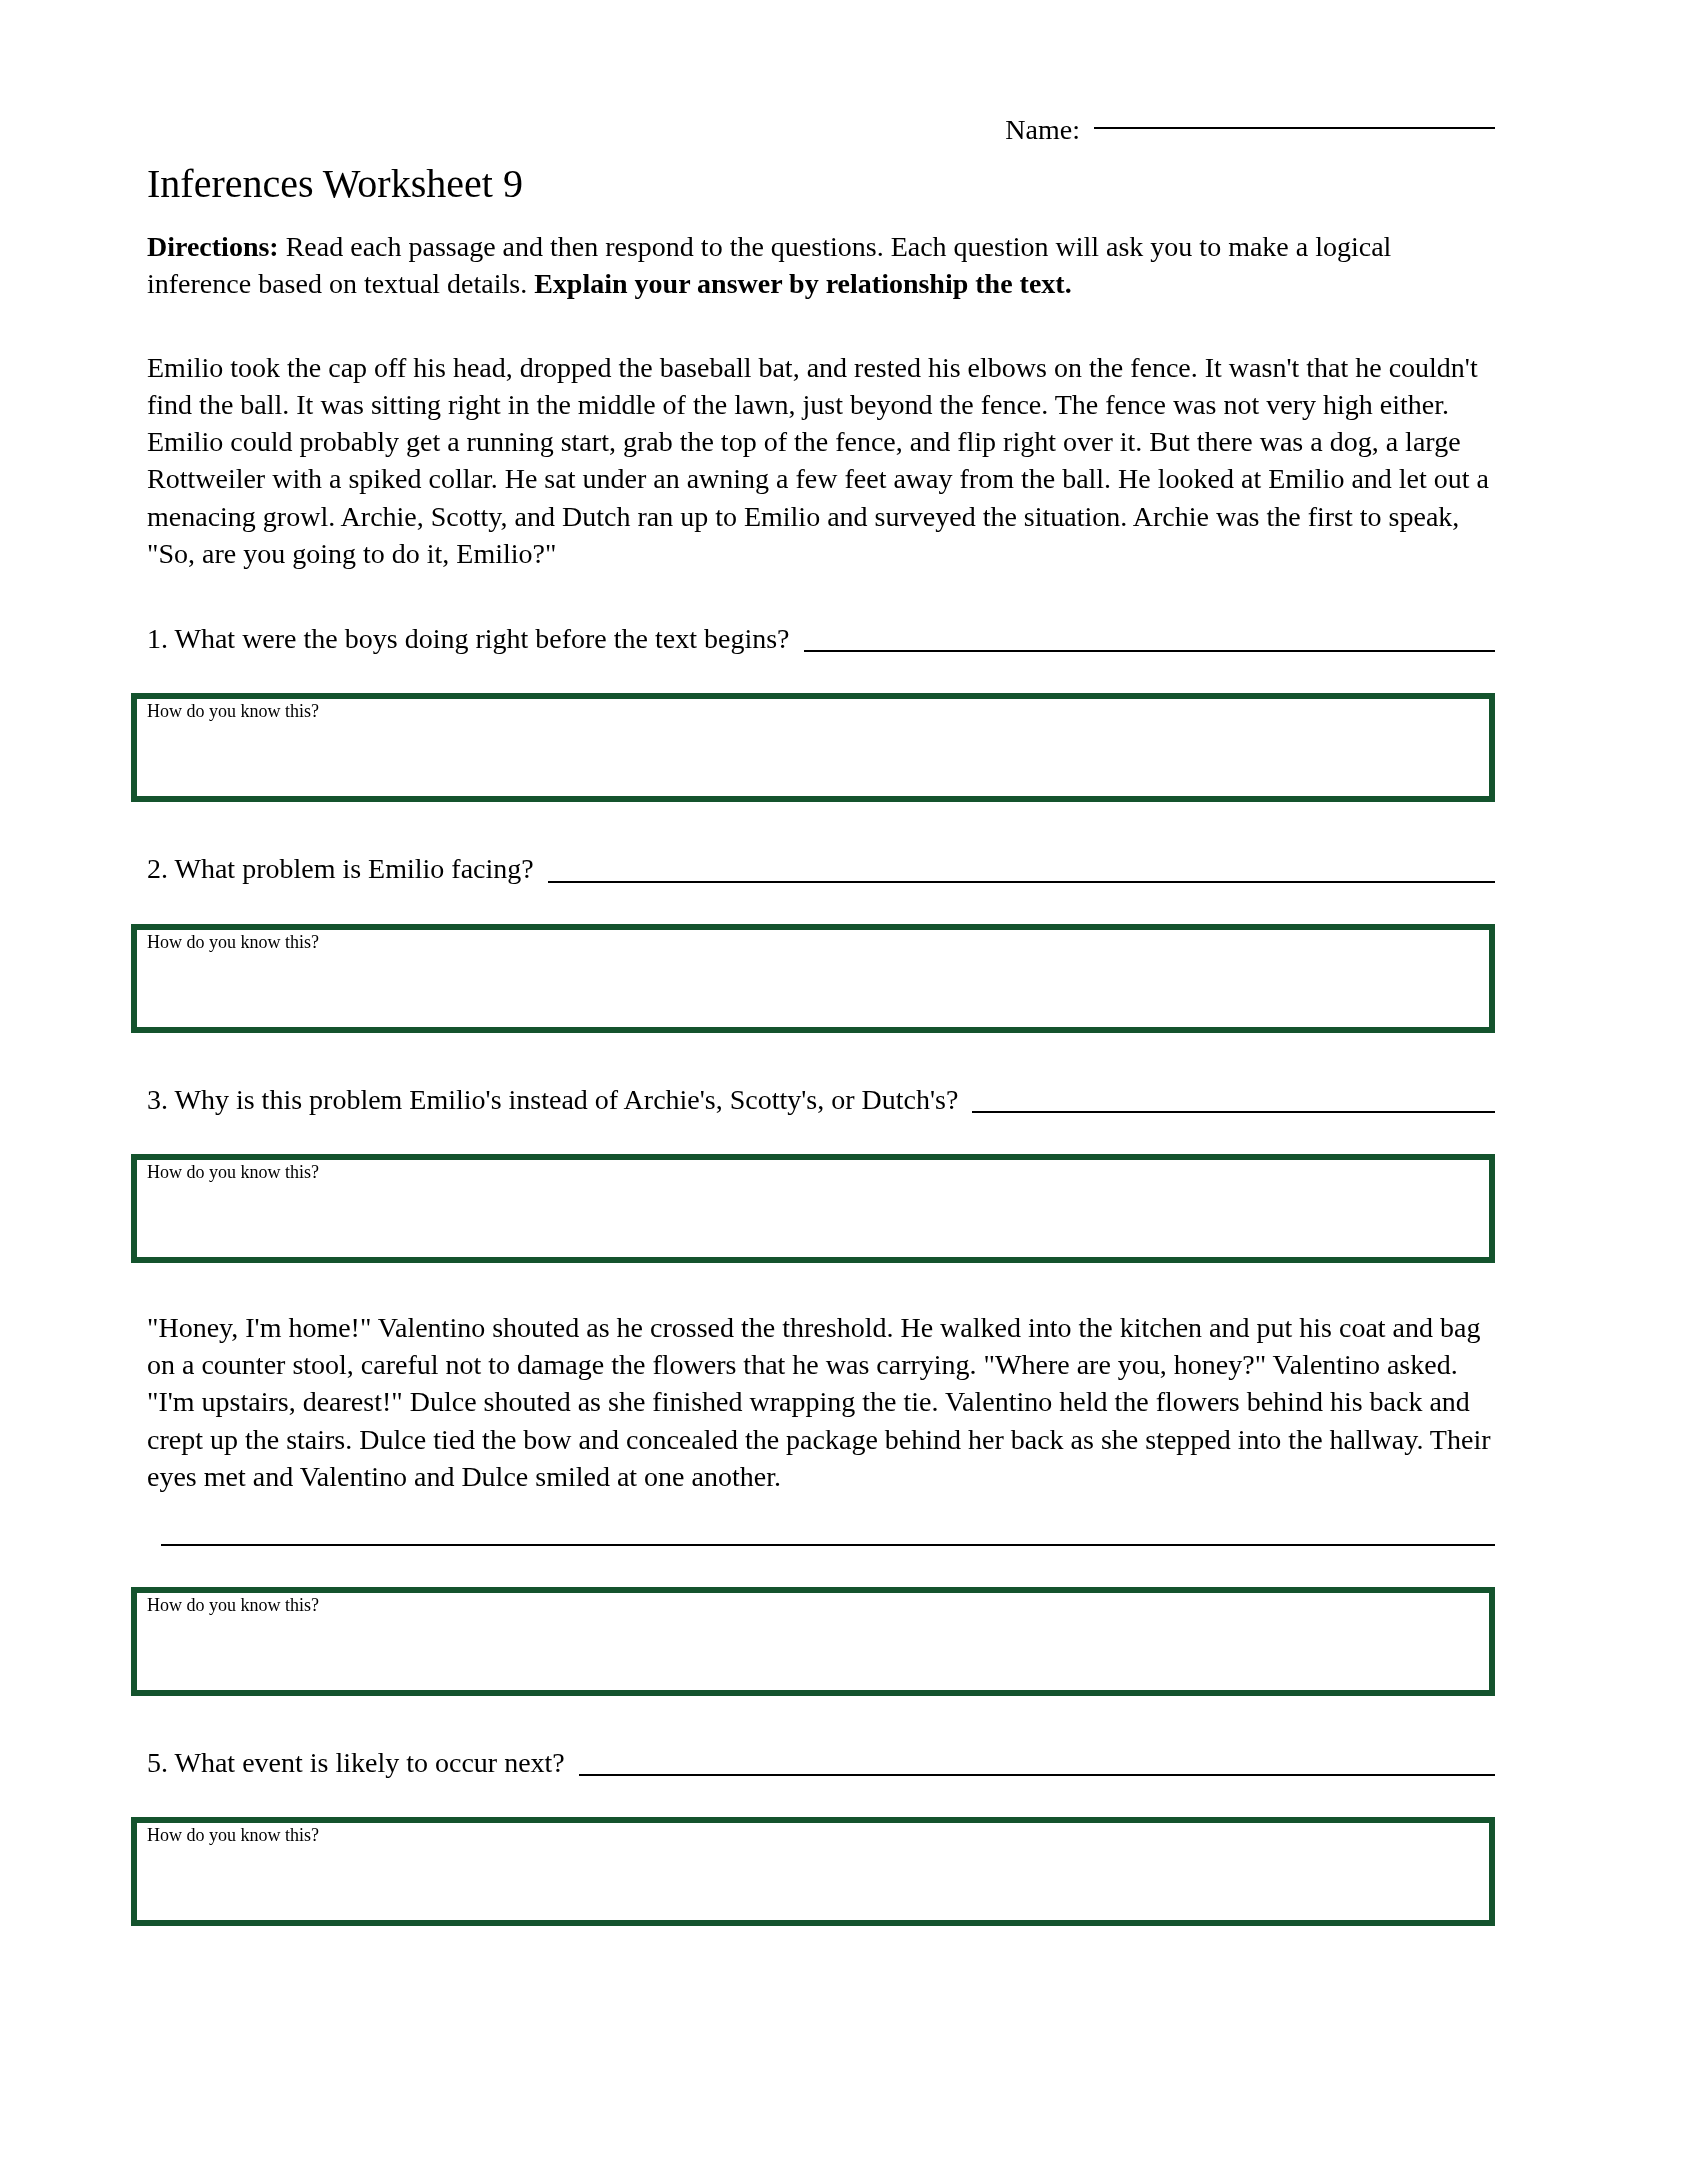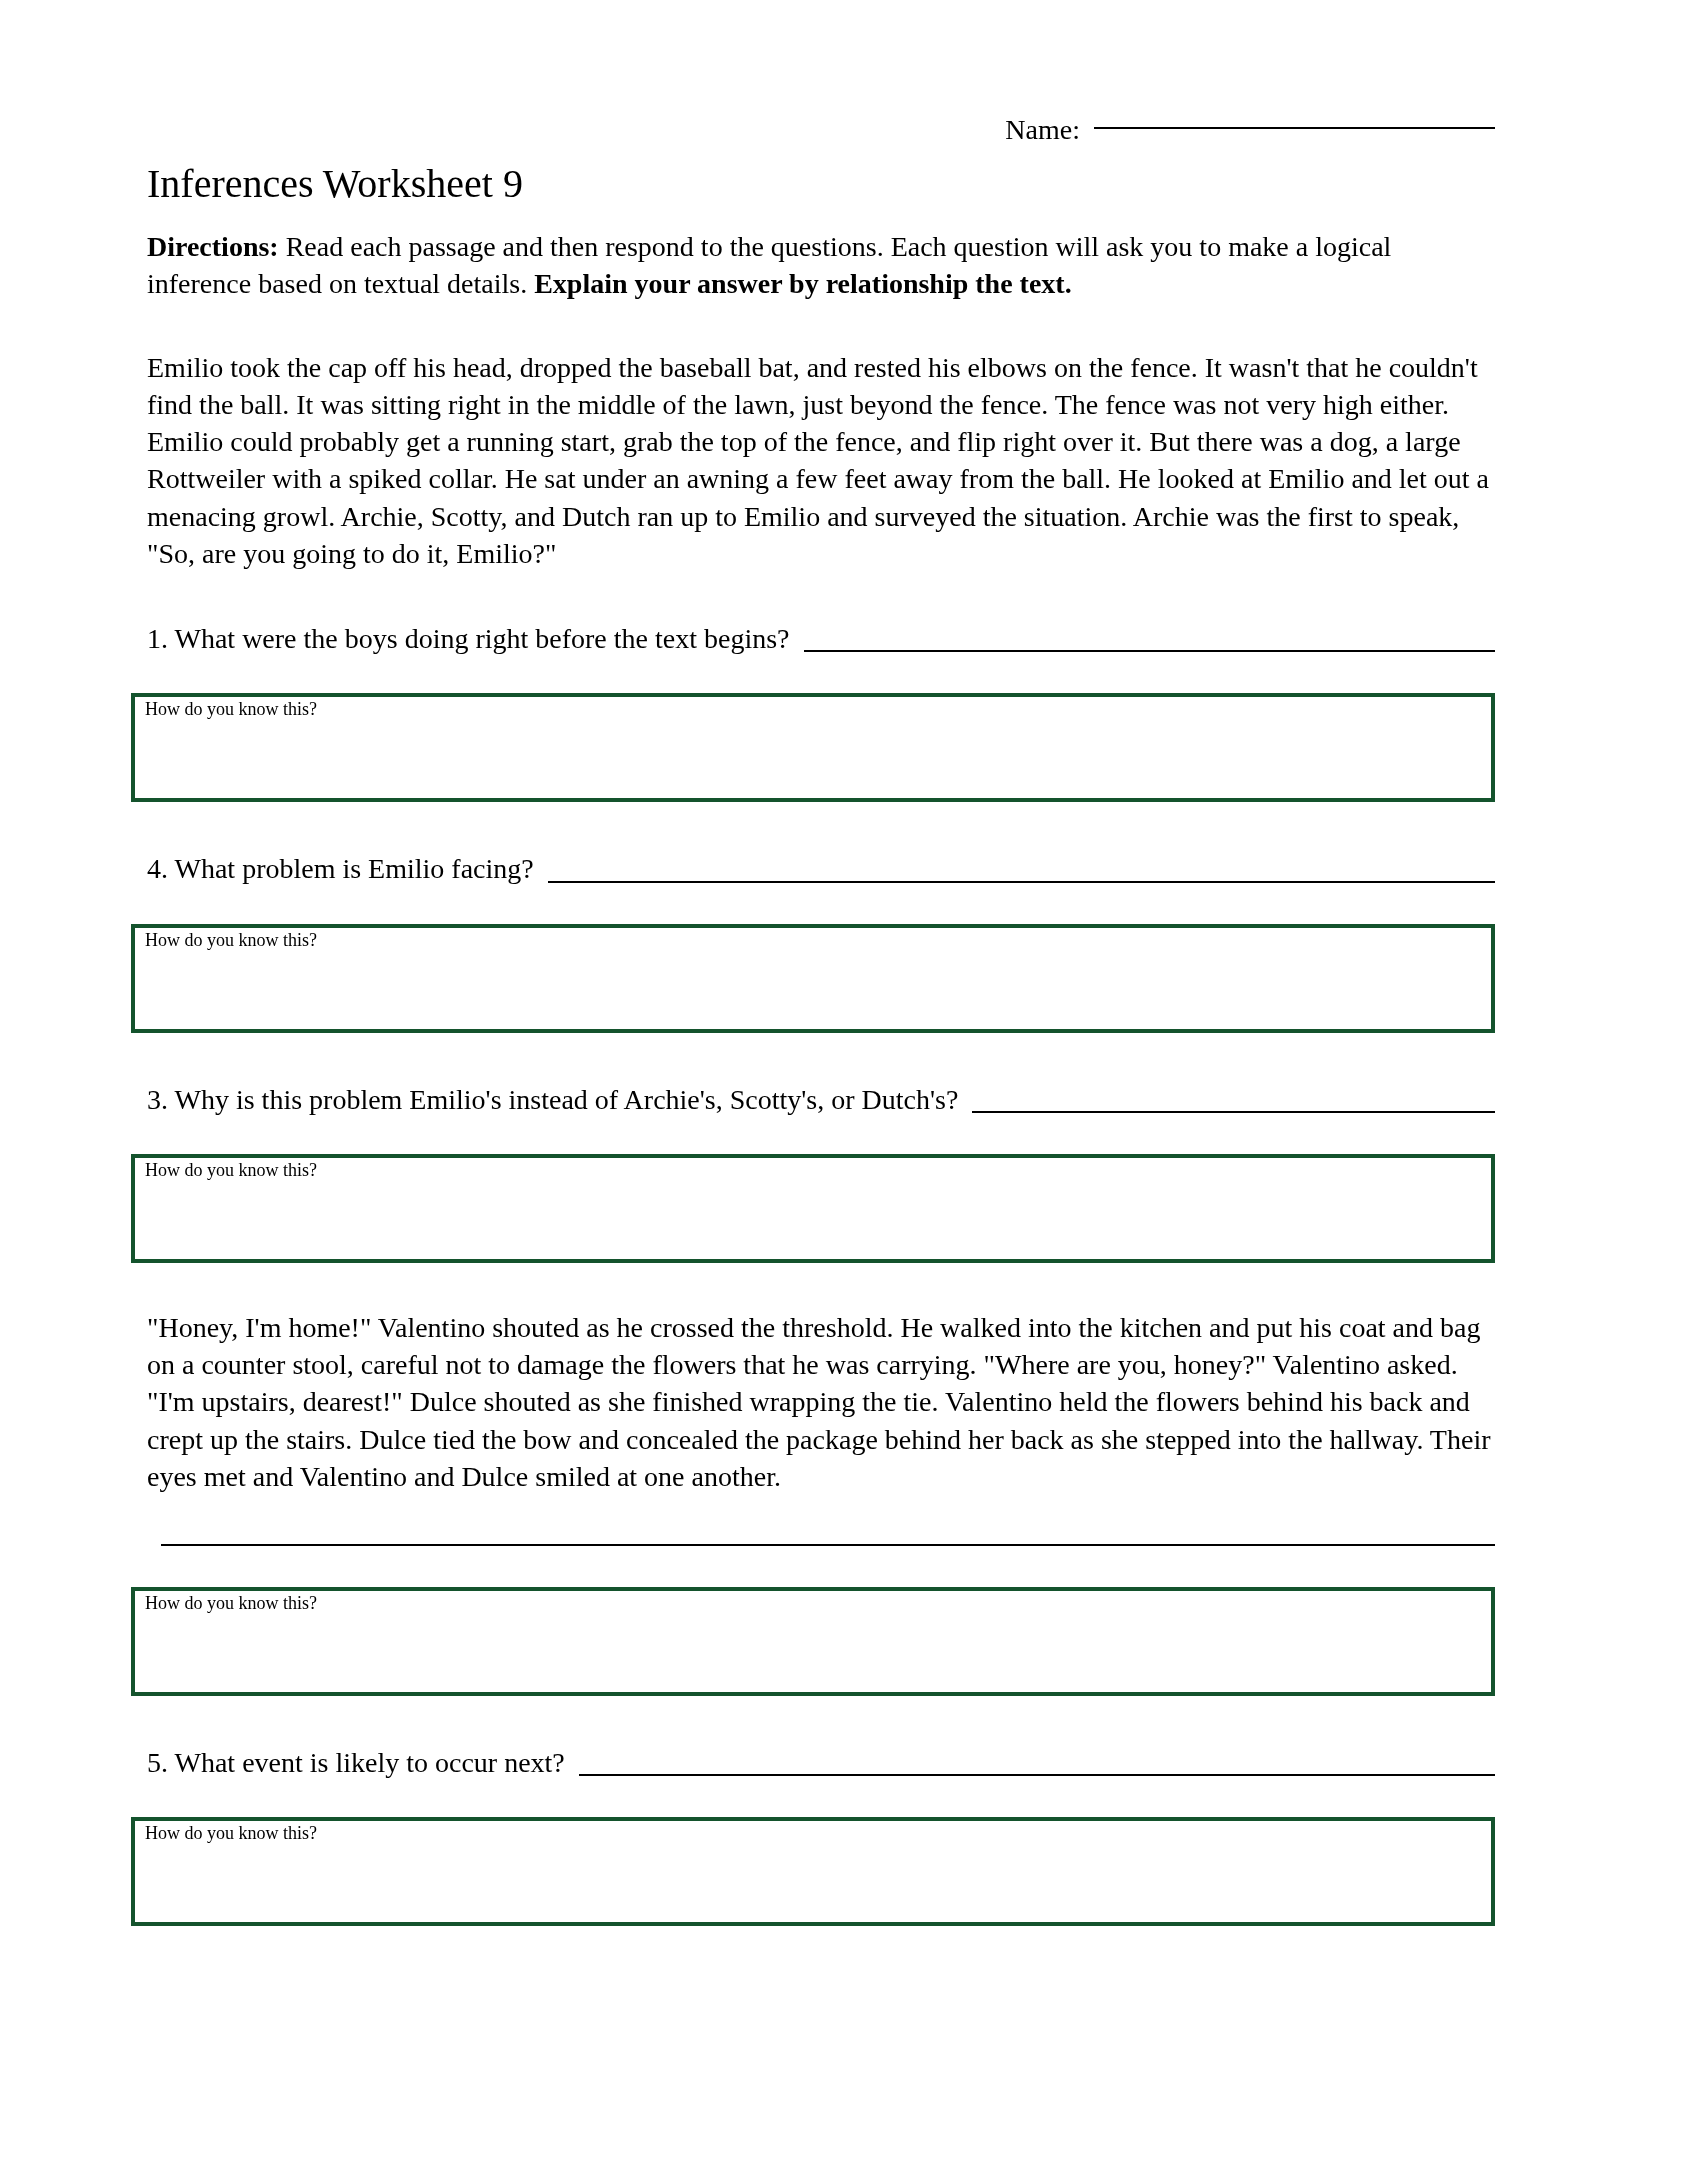--- a/index.html
+++ b/index.html
@@ -49,21 +49,21 @@
     border-bottom: 2px solid #000;
     align-self: flex-end;
     margin: 0 0 5px 14px;
     min-width: 119px;
     height: 1px;
   }
   .answer-box {
     margin-top: 36px;
     margin-left: -16px;
     height: 109px;
-    border: 4px solid #14532d;
+    border: 6px solid #14532d;
     box-sizing: border-box;
     padding: 2px 10px;
   }
   .answer-box .box-label {
     font-size: 18px;
     line-height: 1.2;
   }
 </style>
 </head>
 <body>
@@ -81,21 +81,21 @@
 
 <div class="question">
   <span class="q-text">1. What were the boys doing right before the text begins?</span>
   <span class="q-blank"></span>
 </div>
 <div class="answer-box">
   <div class="box-label">How do you know this?</div>
 </div>
 
 <div class="question">
-  <span class="q-text">4. What problem is Emilio facing?</span>
+  <span class="q-text">2. What problem is Emilio facing?</span>
   <span class="q-blank"></span>
 </div>
 <div class="answer-box">
   <div class="box-label">How do you know this?</div>
 </div>
 
 <div class="question">
   <span class="q-text">3. Why is this problem Emilio's instead of Archie's, Scotty's, or Dutch's? </span>
   <span class="q-blank"></span>
 </div>

